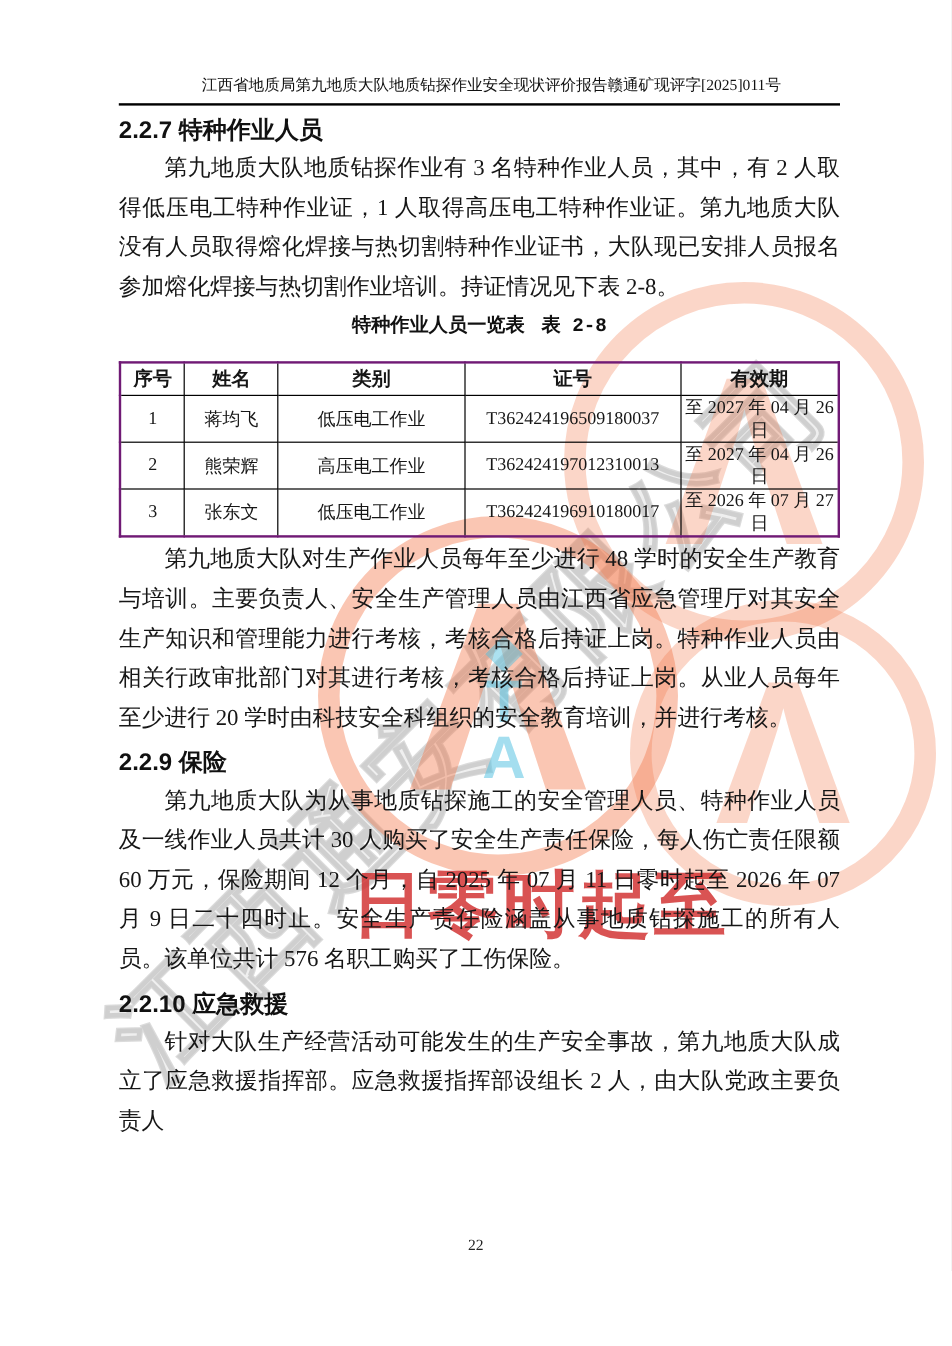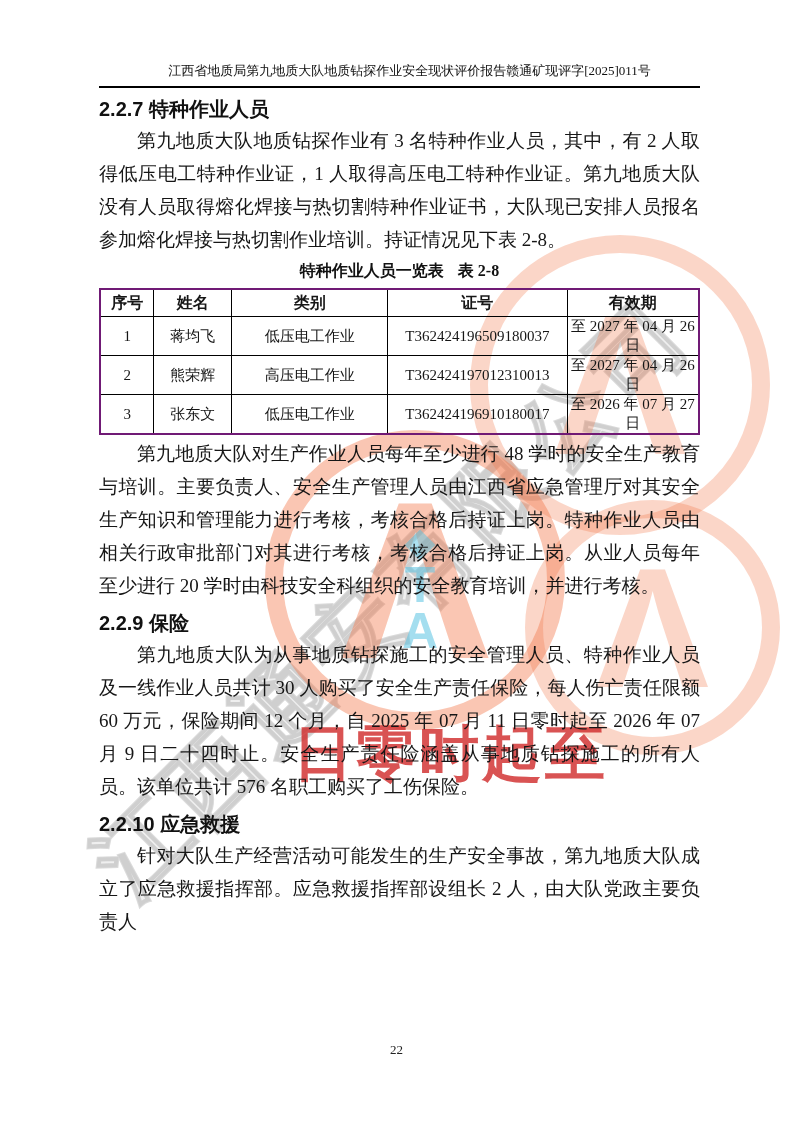--- a/index.html
+++ b/index.html
@@ -69,44 +69,44 @@
     font-family:"Liberation Sans","DejaVu Sans",sans-serif;
     font-size:20px; font-weight:bold; color:#111;
     margin:9px 0 3px 0; line-height:24px;
   }
   p.body {
     font-size:19px; line-height:33px; margin:2px 0 0 0;
     text-align:justify; text-indent:2em; color:#161616;
   }
   .tbl-title {
     text-align:center;
-    font-family:Liberation Serif, serif;
+    font-family:Liberation Mono, monospace;
     font-weight:bold; font-size:16px; color:#111;
-    margin:5px 0 6px 0;
+    margin:5px 0 19px 0;
   }
   .tbl-title .tag { margin-left:14px; }
   table.personnel {
     width:100%; border-collapse:collapse;
     border:2px solid #701a75;
     font-size:15px; color:#161616;
   }
   table.personnel th {
     border:1.5px solid #000;
     font-family:"Liberation Sans","DejaVu Sans",sans-serif;
     font-weight:bold; font-size:16px;
     height:26px; padding:0 2px; text-align:center;
   }
   table.personnel td {
     border:1.5px solid #000;
     height:24px; padding:0 2px; text-align:center;
   }
   .col-idx{width:9%;} .col-name{width:13%;} .col-type{width:26%;}
   .col-cert{width:30%;} .col-valid{width:22%;}
   .page-footer {
-    position:absolute; left:0; right:0; bottom:64px; z-index:1;
+    position:absolute; left:0; right:0; bottom:76px; z-index:1;
     text-align:center; font-size:13px; color:#222;
   }
 </style>
 </head>
 <body>
 
 <div class="page">
 
   <div class="wm-layer">
     <div class="wm-diagonal">江西通安有限公司</div>

